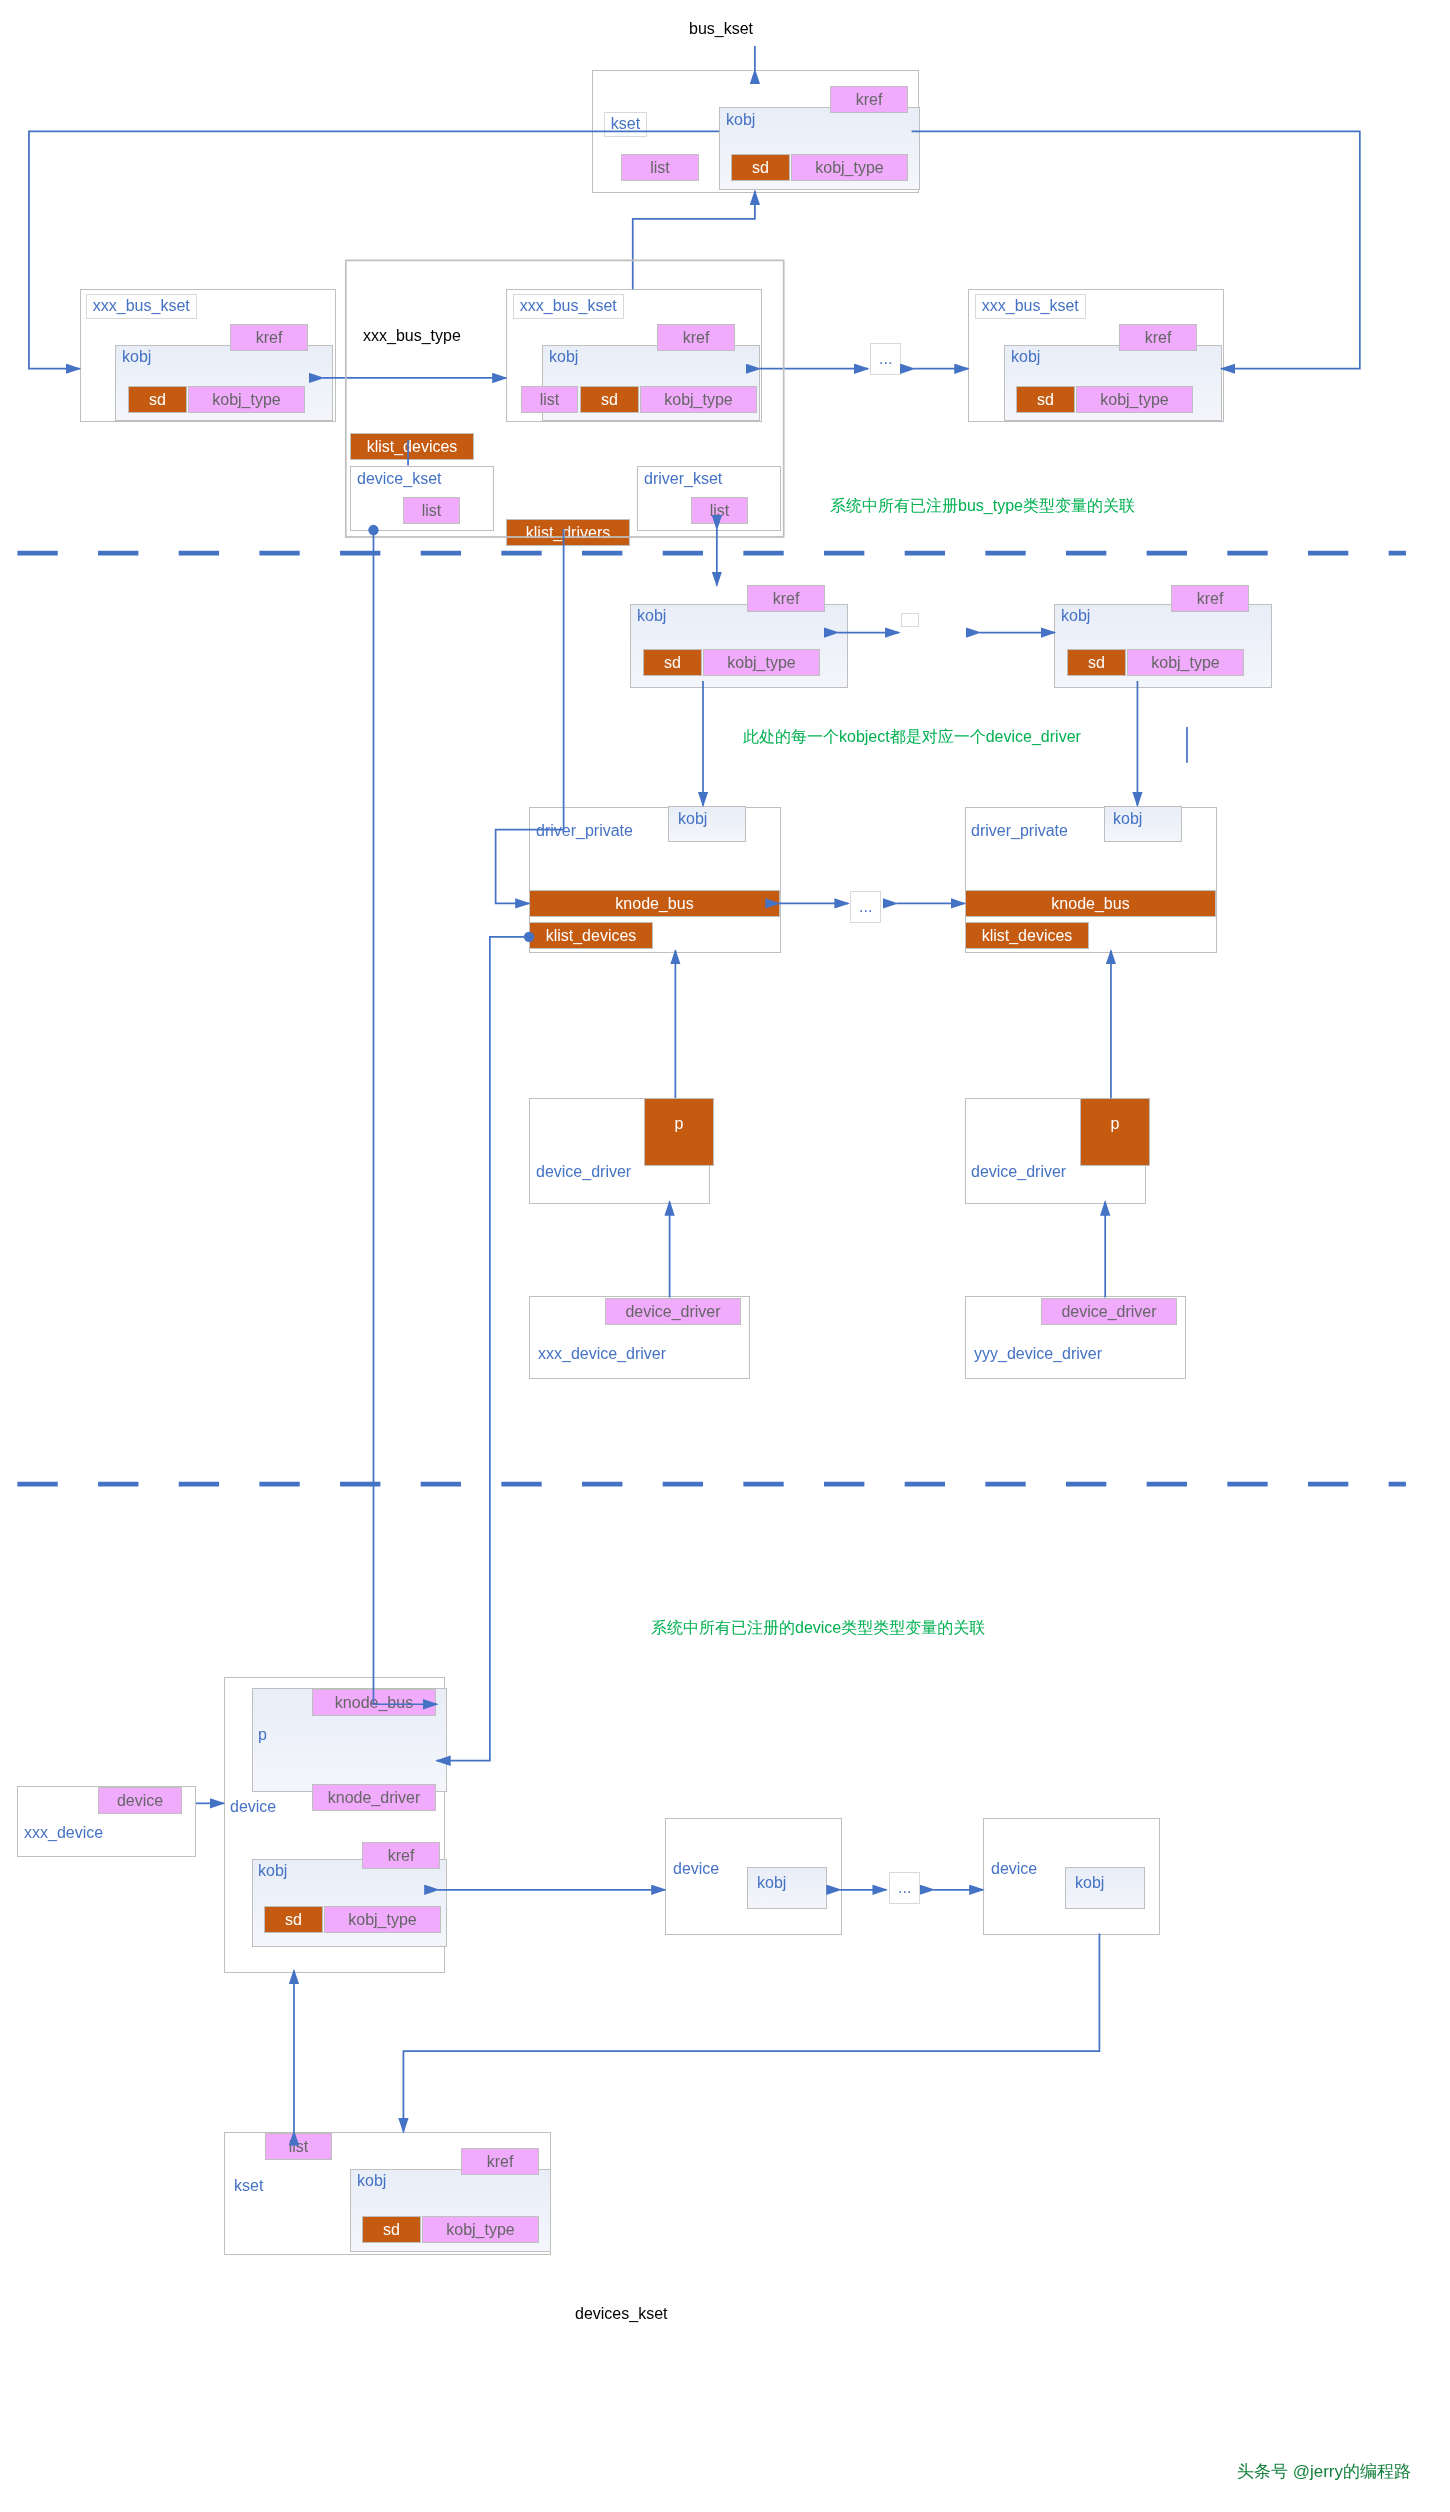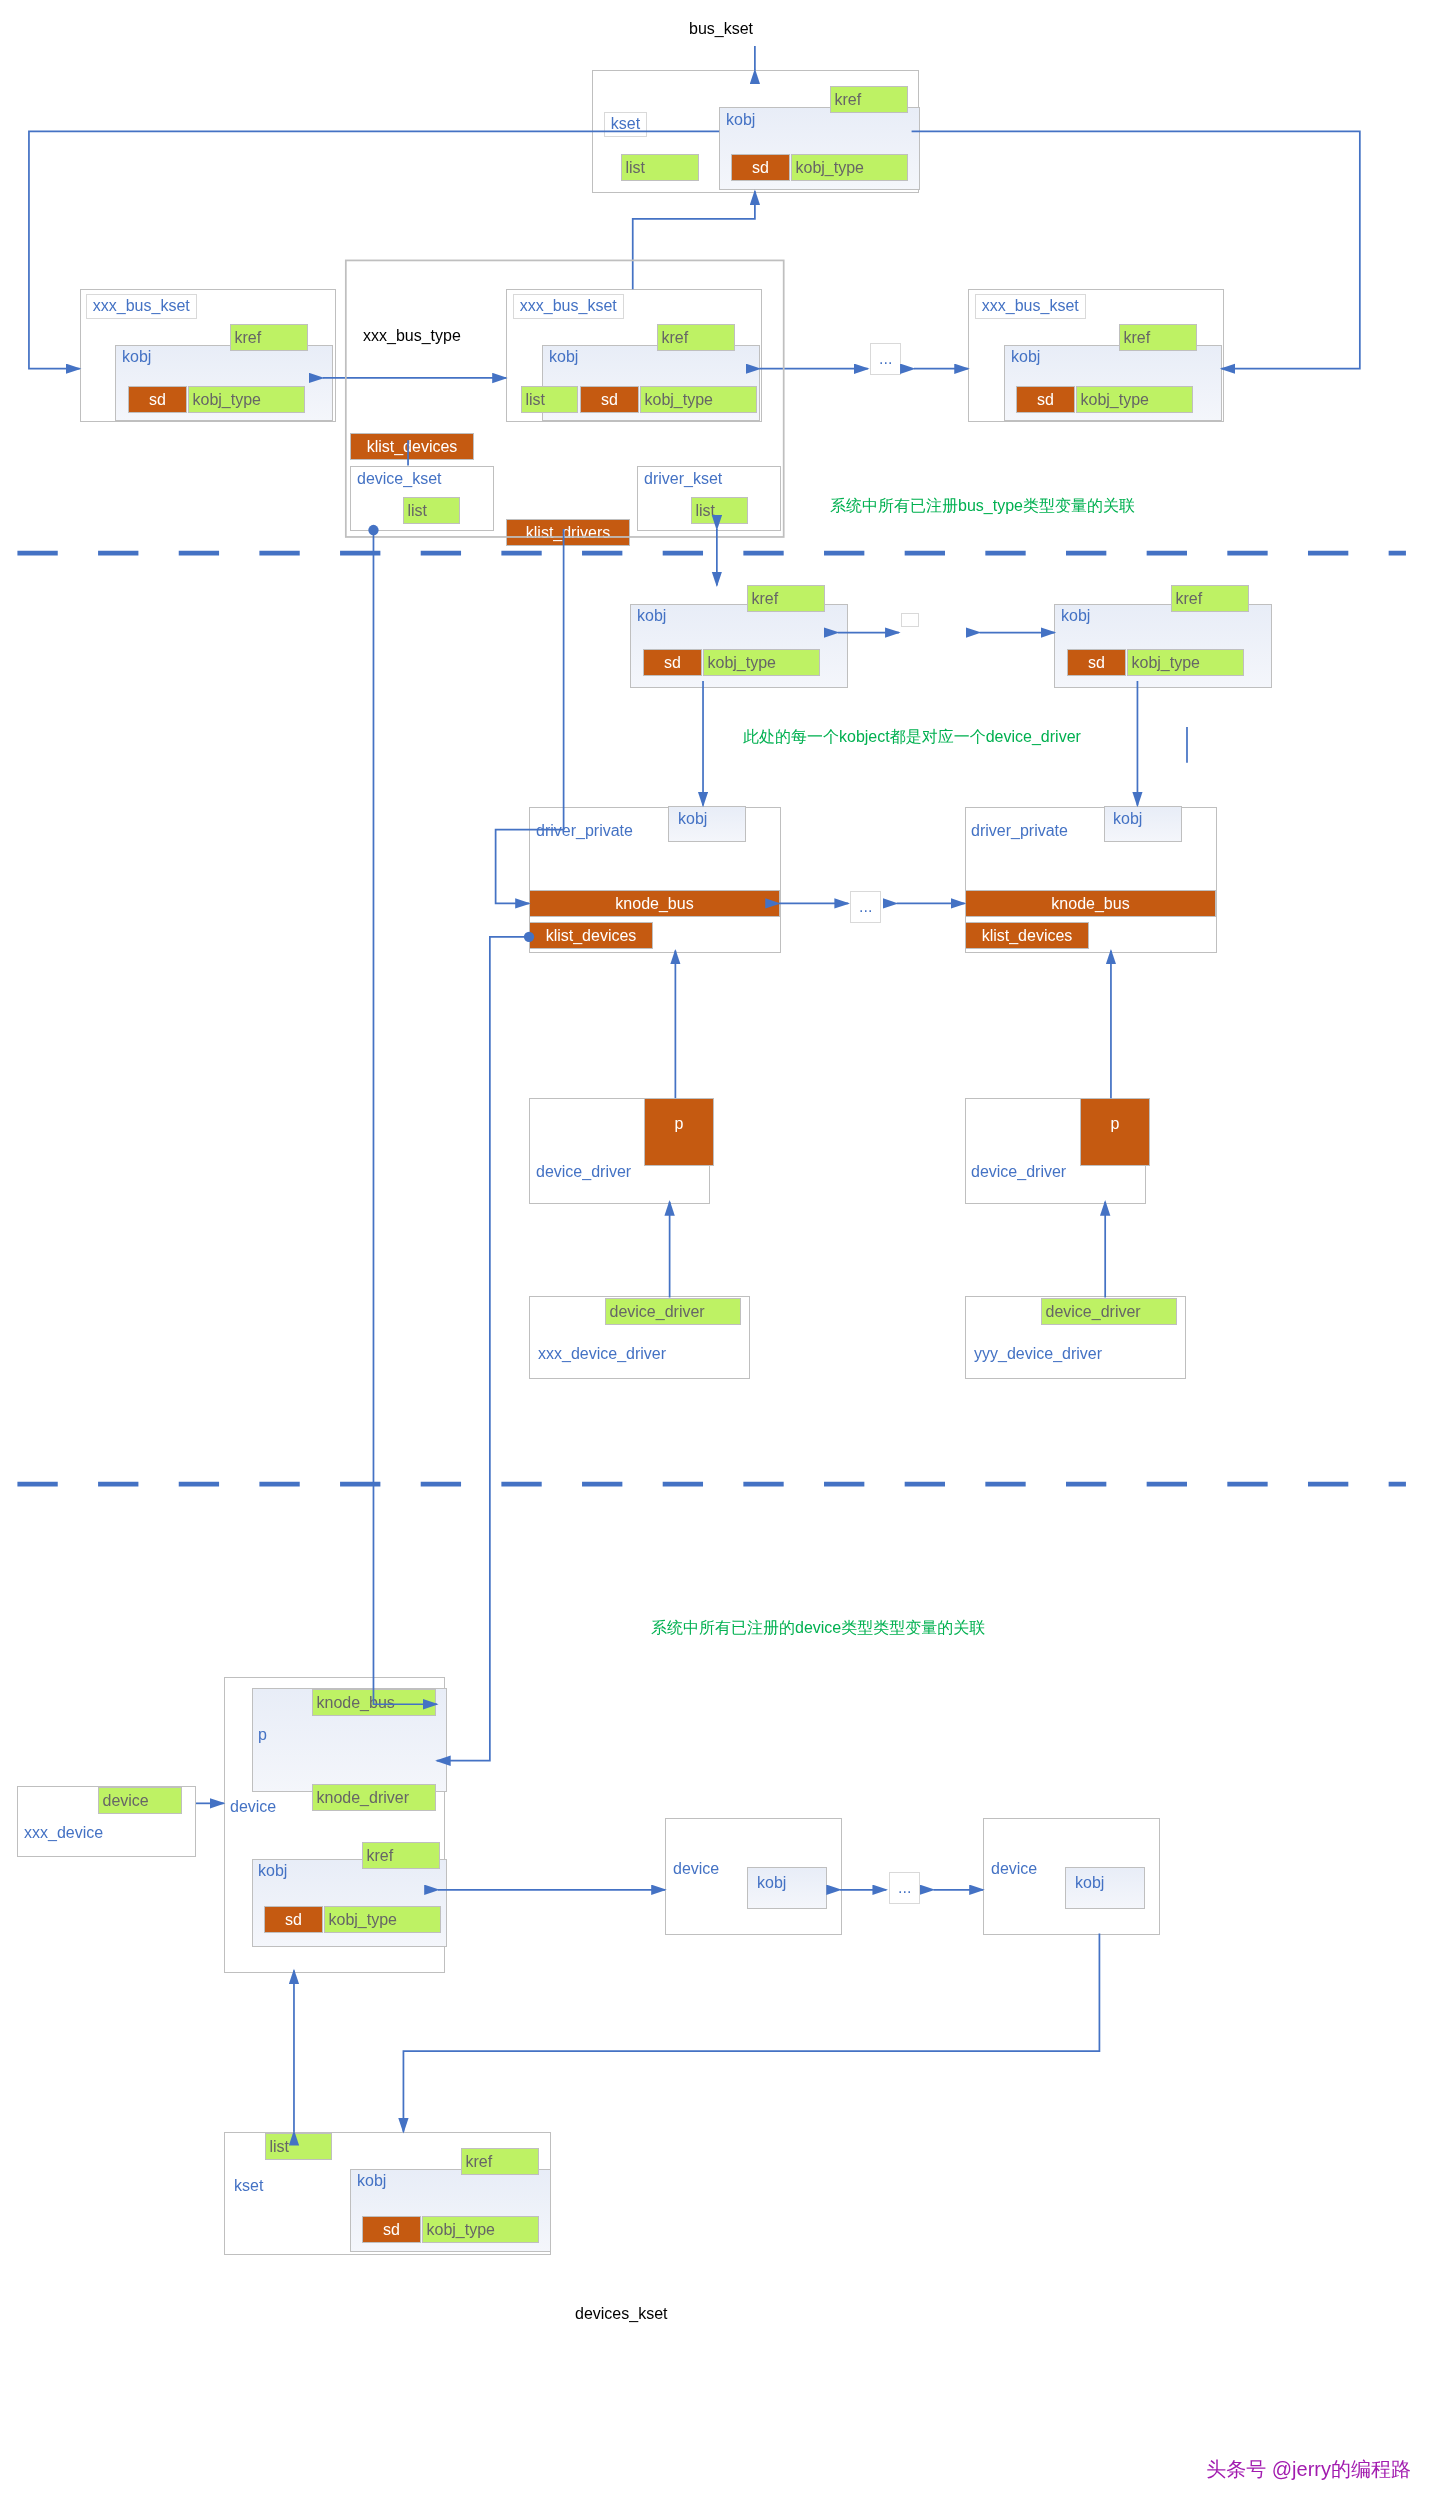--- a/index.html
+++ b/index.html
@@ -1,18 +1,18 @@
 <!DOCTYPE html>
 <html style="font-size:9.2px"><head>
 <meta charset="utf-8">
 <style>
 body{margin:0;font-family:"Segoe UI",Arial,sans-serif;font-size:16px;color:#4472C4;background:#fff;width:1451px;height:2512px;position:relative}
 .box{position:absolute;border:1.2px solid #BFBFBF;background:#fff}
 .field{position:absolute;border:1.2px solid #D9D9D9;background:#fff;padding:2.3px 5.8px;color:#4472C4}
-.yellow{position:absolute;border:1.2px solid #BFBFBF;background:#bef264;color:#666;text-align:left;padding:3.5px 3.5px}
+.yellow{position:absolute;border:1.2px solid #BFBFBF;background:#f0abfc;color:#666;text-align:center;padding:3.5px 3.5px}
 .orange{position:absolute;border:1.2px solid #BFBFBF;background:#C55A11;color:#fff;text-align:center;padding:3.5px 3.5px}
 .kobj{position:absolute;border:1.2px solid #BFBFBF;background:linear-gradient(180deg,#E8EDF7 0%,#F4F6FB 100%);color:#4472C4;padding:2.3px 4.6px}
 .title{position:absolute;color:#000000}
 .green{position:absolute;color:#00B050}
 .small{position:absolute;border:1.2px solid #D9D9D9;background:#fff;text-align:center;padding:5.8px 8px;color:#4472C4}
 svg{position:absolute;left:0;top:0;pointer-events:none}
 </style>
 </head>
 <body>
 
@@ -151,21 +151,21 @@
 <div class="yellow" style="left:265px;top:2133px;width:58px">list</div>
 <div style="position:absolute;left:234px;top:2177px;color:#4472C4">kset</div>
 <div class="kobj" style="left:350px;top:2169px;width:190px;height:76px"></div>
 <div style="position:absolute;left:357px;top:2172px;color:#4472C4">kobj</div>
 <div class="yellow" style="left:461px;top:2148px;width:69px">kref</div>
 <div class="orange" style="left:362px;top:2216px;width:50px">sd</div>
 <div class="yellow" style="left:422px;top:2216px;width:108px">kobj_type</div>
 
 <div class="title" style="left:575px;top:2305px">devices_kset</div>
 
-<div style="position:absolute;right:40px;bottom:29px;color:#a21caf;font-size:20px">头条号 @jerry的编程路</div>
+<div style="position:absolute;right:40px;bottom:29px;color:#15803d;font-size:17px">头条号 @jerry的编程路</div>
 
 <svg width="1451" height="2512" viewBox="0 0 2518 4360">
   <defs>
     <marker id="arw" markerWidth="10" markerHeight="10" refX="8" refY="3" orient="auto">
       <path d="M0,0 L0,6 L9,3 z" fill="#4472C4"></path>
     </marker>
     <marker id="dot" markerWidth="8" markerHeight="8" refX="4" refY="4">
         <circle cx="4" cy="4" r="3" fill="#4472C4"></circle>
       </marker>
   </defs>

